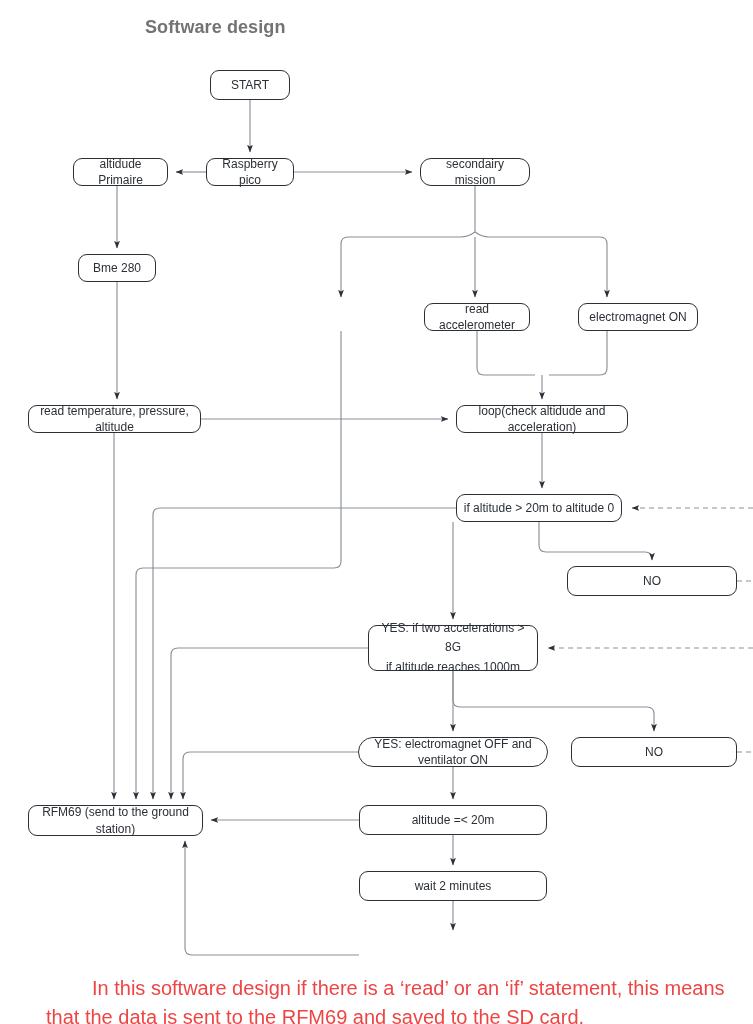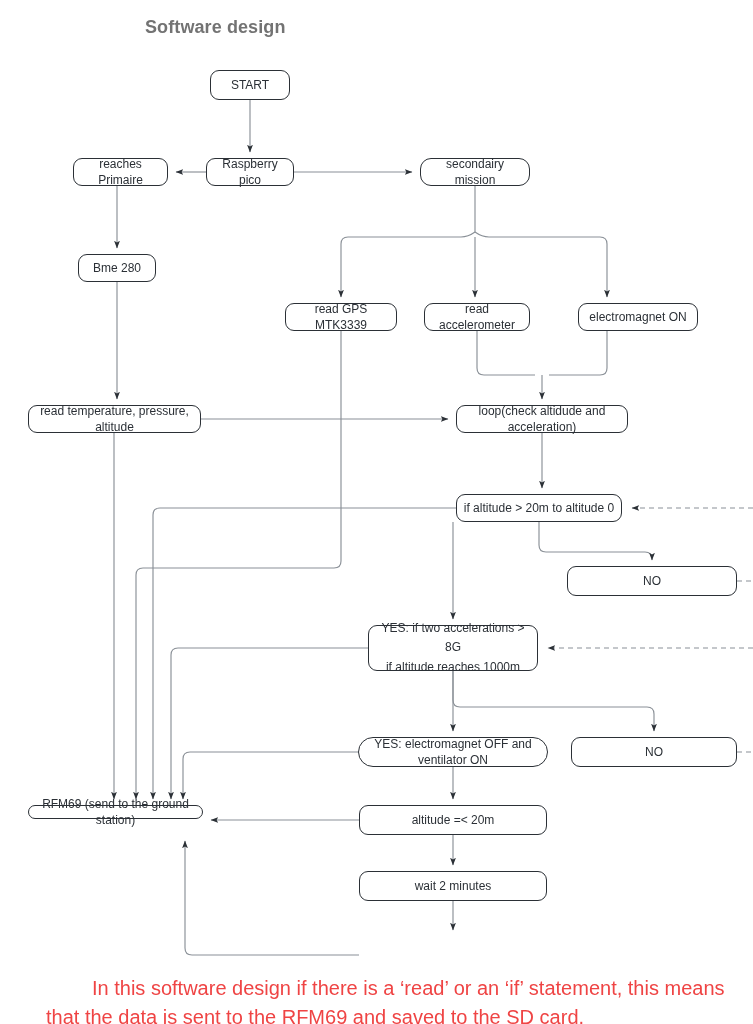--- a/index.html
+++ b/index.html
@@ -135,34 +135,33 @@
 
     <g fill="none" stroke="#8a9097" stroke-width="1.15" stroke-dasharray="5,4">
       <path d="M753,508 L632,508" marker-end="url(#ah)"></path>
       <path d="M737,581 L753,581"></path>
       <path d="M753,648 L548,648" marker-end="url(#ah)"></path>
       <path d="M737,752 L753,752"></path>
     </g>
   </svg>
 
   <div class="node-box" style="left:210px; top:70px;  width:80px;  height:30px;">START</div>
-  <div class="node-box" style="left:73px;  top:158px; width:95px;  height:28px;">reaches Primaire</div>
+  <div class="node-box" style="left:73px;  top:158px; width:95px;  height:28px;">altidude Primaire</div>
   <div class="node-box" style="left:206px; top:158px; width:88px;  height:28px;">Raspberry pico</div>
   <div class="node-box" style="left:420px; top:158px; width:110px; height:28px;border-radius:11px;">secondairy mission</div>
   <div class="node-box" style="left:78px;  top:254px; width:78px;  height:28px;">Bme 280</div>
-  <div class="node-box" style="left:285px; top:303px; width:112px; height:28px;">read GPS MTK3339</div>
   <div class="node-box" style="left:424px; top:303px; width:106px; height:28px;">read accelerometer</div>
   <div class="node-box" style="left:578px; top:303px; width:120px; height:28px;">electromagnet ON</div>
   <div class="node-box" style="left:28px; top:405px; width:173px; height:28px;">read temperature, pressure, altitude</div>
   <div class="node-box" style="left:456px; top:405px; width:172px; height:28px;">loop(check altidude and acceleration)</div>
   <div class="node-box" style="left:456px; top:494px; width:166px; height:28px;">if altitude &gt; 20m to altitude 0</div>
   <div class="node-box" style="left:567px; top:566px; width:170px; height:30px;">NO</div>
   <div class="node-box two-line" style="left:368px; top:625px; width:170px; height:46px;">YES: if two accelerations &gt; 8G
 if  altitude reaches 1000m</div>
   <div class="node-box" style="left:358px; top:737px; width:190px; height:30px;border-radius:15px;">YES: electromagnet OFF and ventilator ON</div>
   <div class="node-box" style="left:571px; top:737px; width:166px; height:30px;">NO</div>
-  <div class="node-box" style="left:28px;  top:805px; width:175px; height:14px;">RFM69 (send to the ground station)</div>
+  <div class="node-box" style="left:28px;  top:805px; width:175px; height:31px;">RFM69 (send to the ground station)</div>
   <div class="node-box" style="left:359px; top:805px; width:188px; height:30px;">altitude =&lt; 20m</div>
   <div class="node-box" style="left:359px; top:871px; width:188px; height:30px;">wait 2 minutes</div>
 
   <div id="caption">In this software design if there is a ‘read’ or an ‘if’ statement, this means that the data is sent to the RFM69 and saved to the SD card.</div>
 
 </div>
 
 </body></html>

